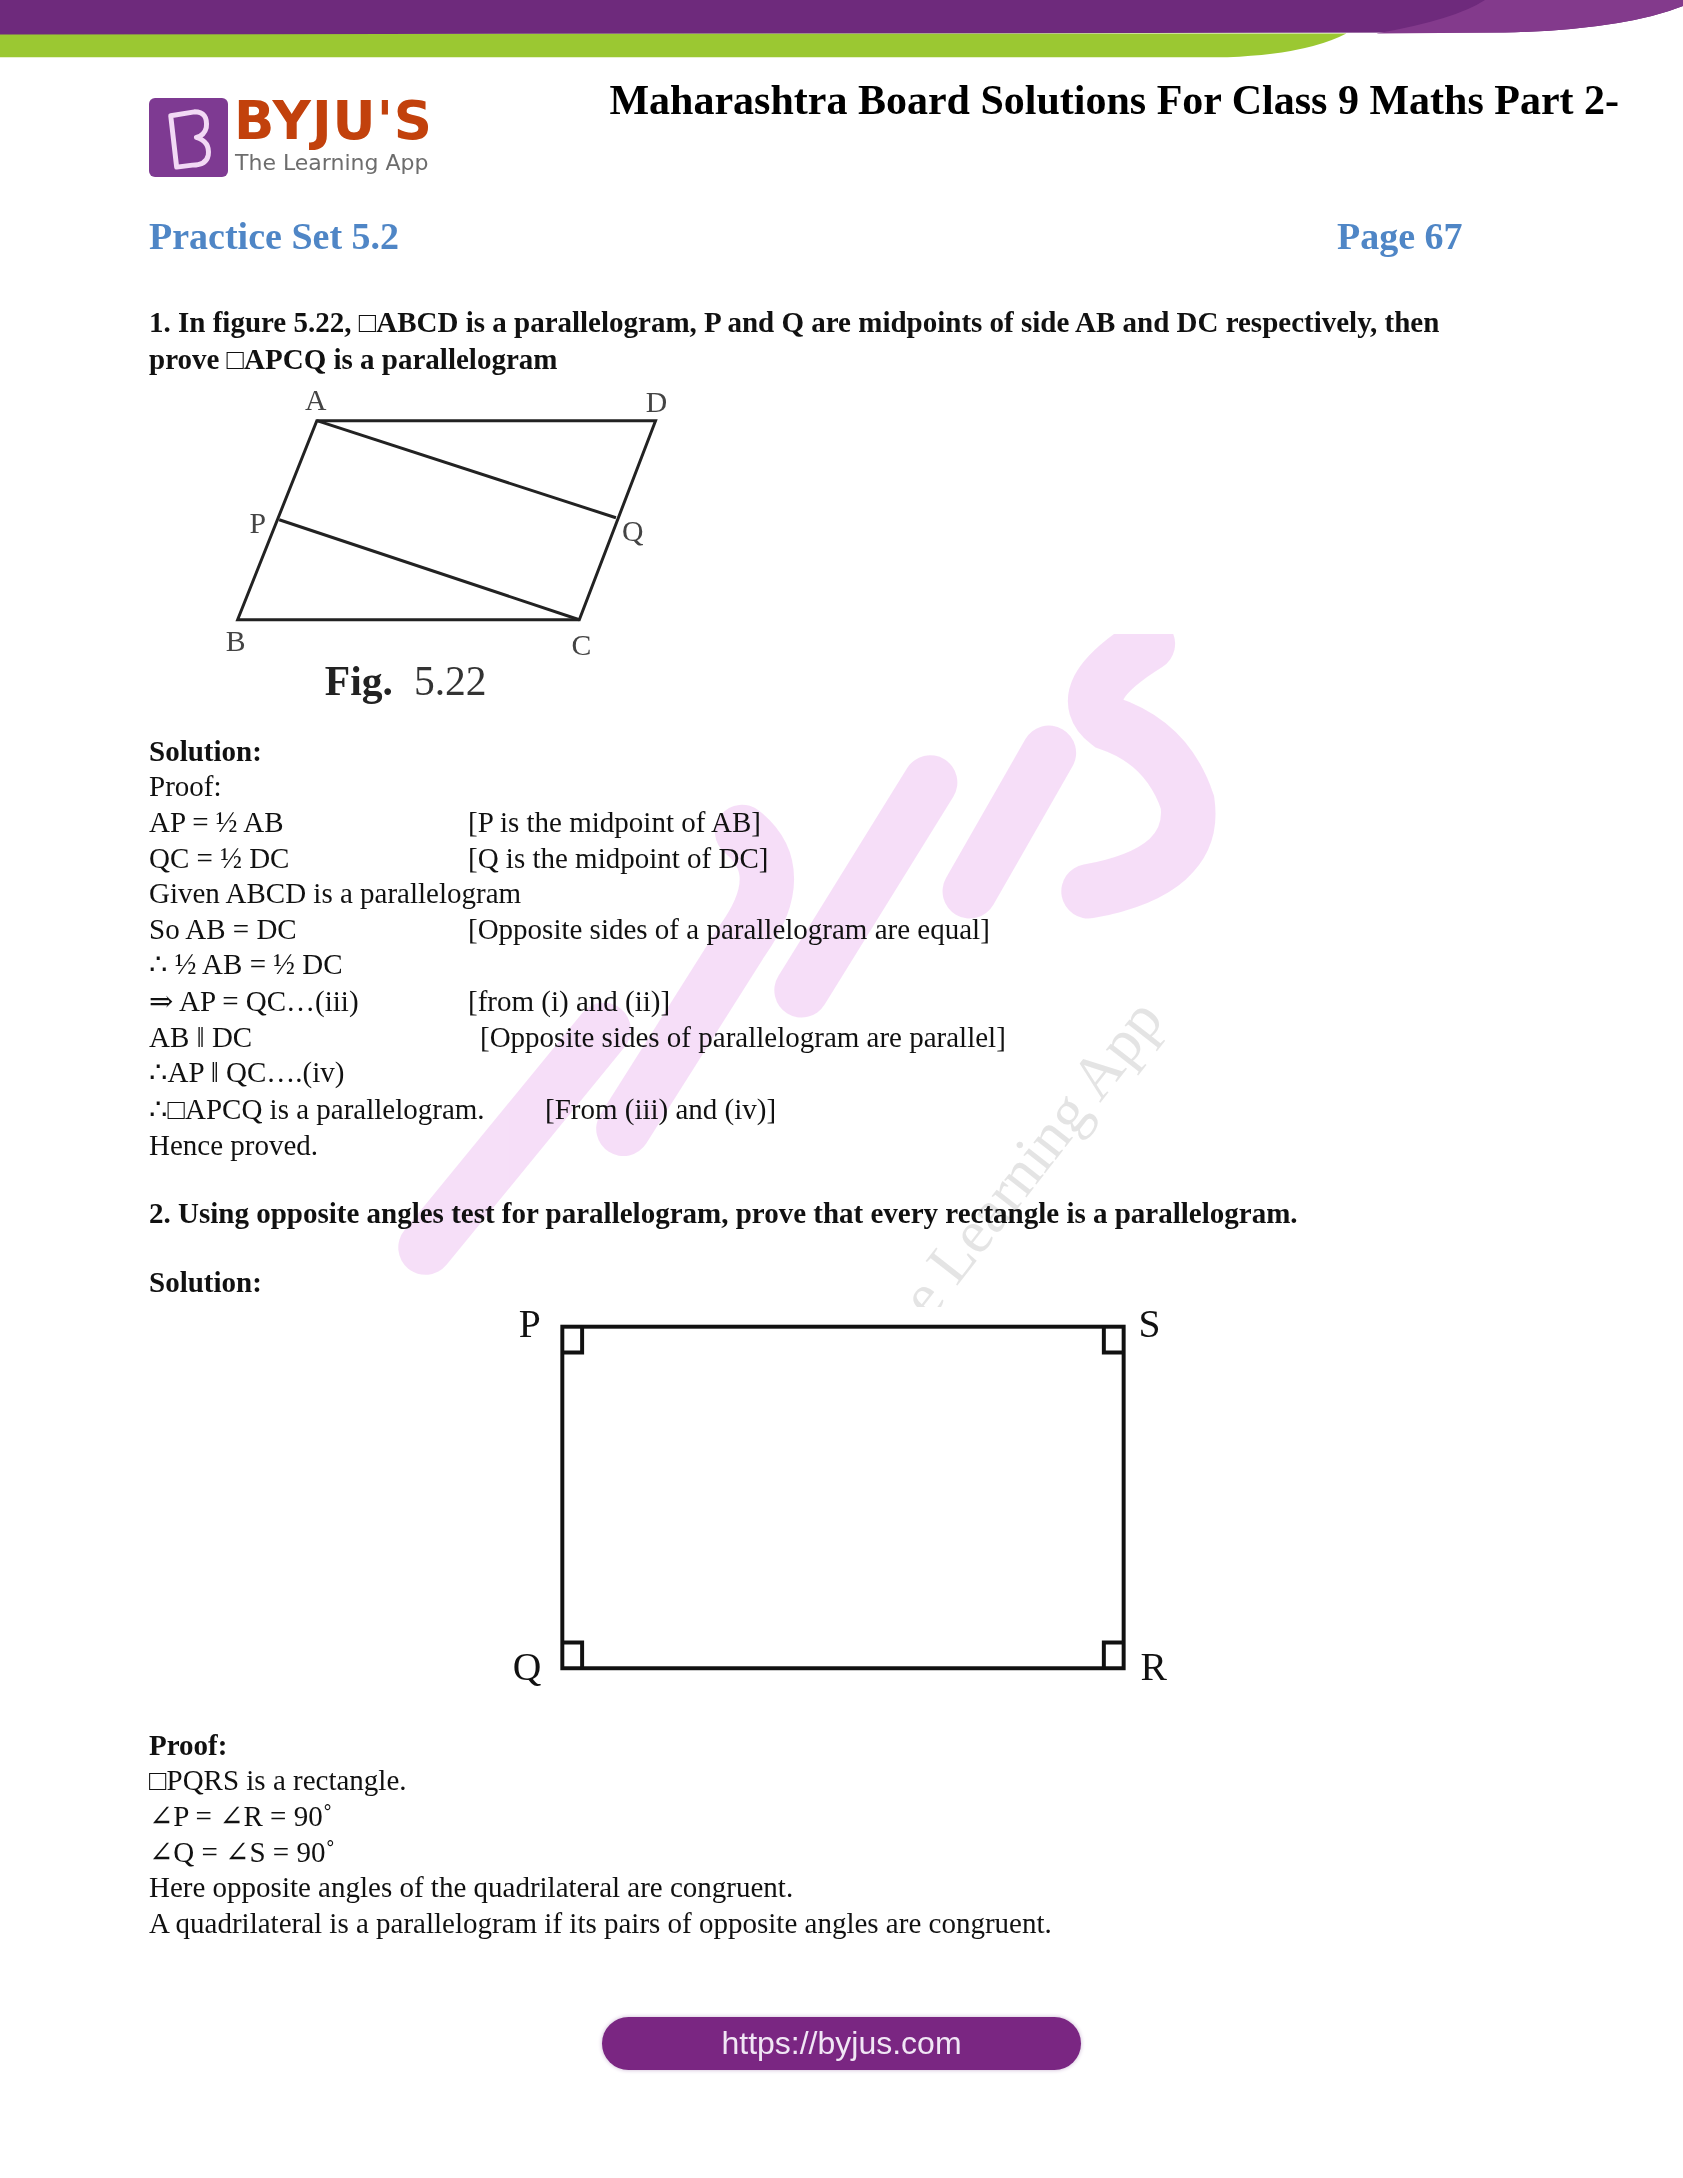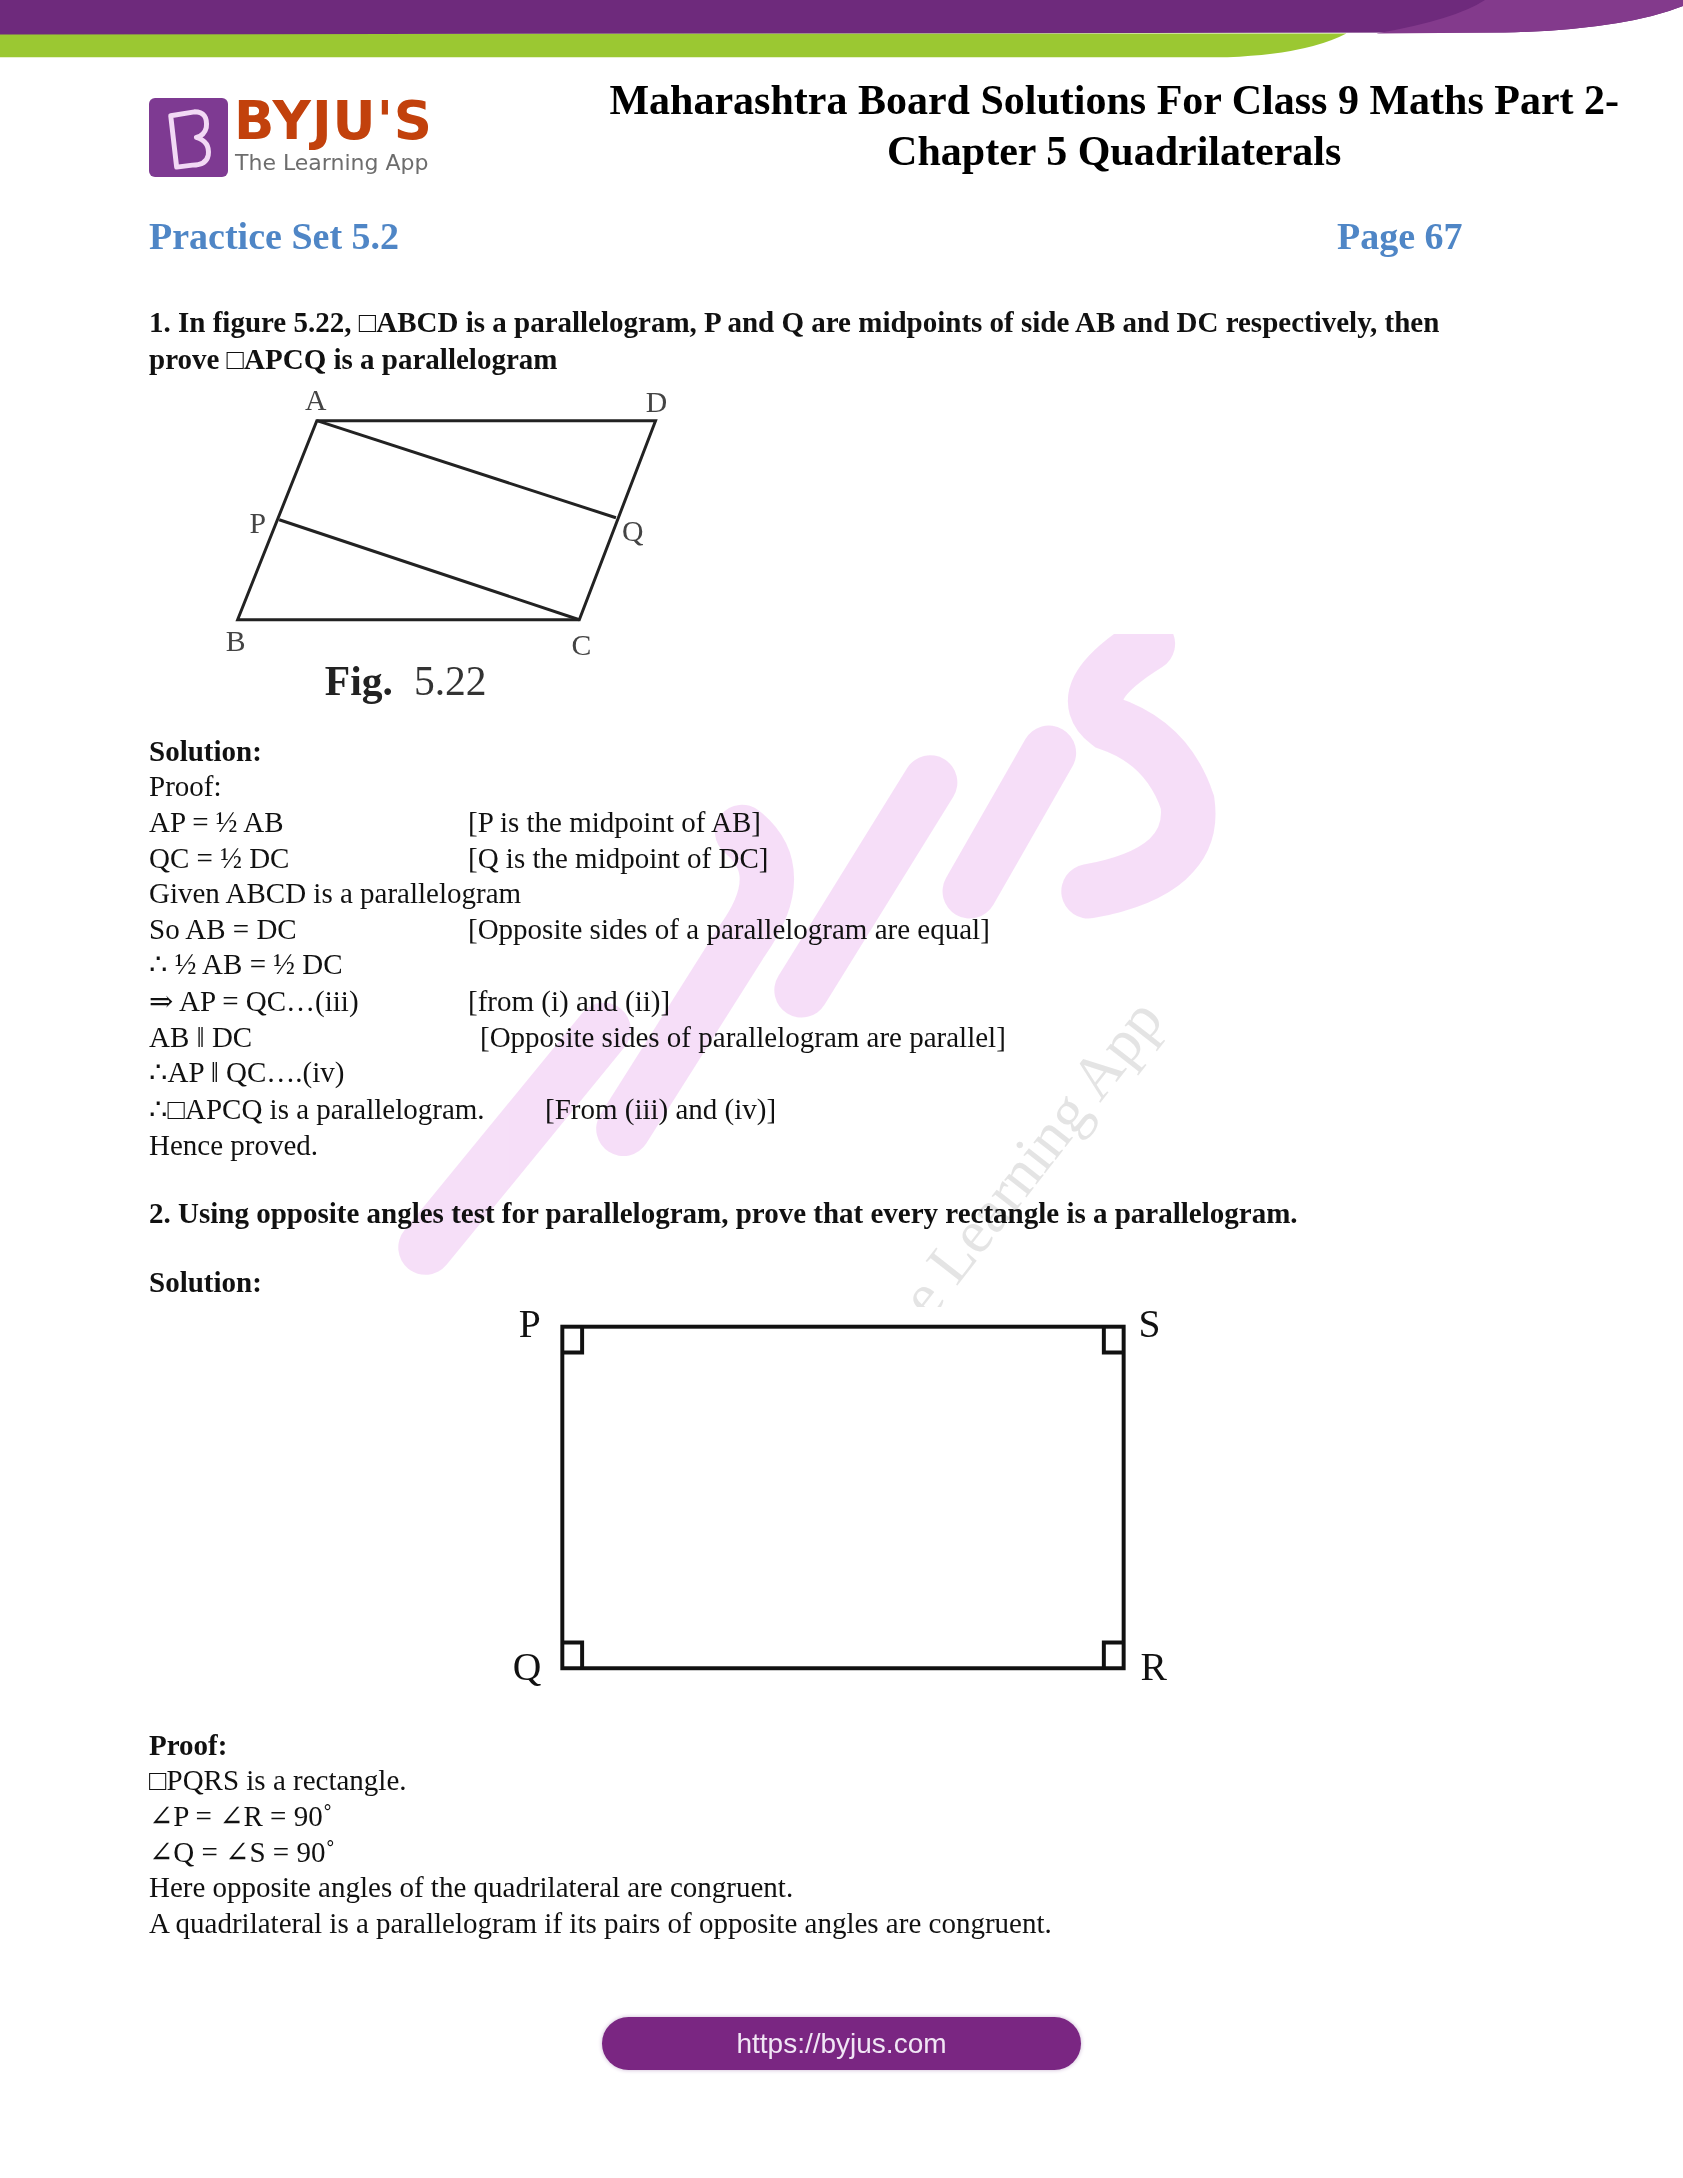--- a/index.html
+++ b/index.html
@@ -9,21 +9,21 @@
   .logo-box{position:absolute;left:149px;top:98px;width:79px;height:79px;background:#7e3a92;border-radius:6px;}
   .logo-word{position:absolute;left:234px;top:91px;font-family:"DejaVu Sans","Liberation Sans",sans-serif;font-weight:bold;font-size:53px;color:#c2410c;letter-spacing:1px;line-height:59px;}
   .logo-tag{position:absolute;left:235px;top:150px;font-family:"DejaVu Sans","Liberation Sans",sans-serif;font-size:22px;color:#6d6d6d;line-height:26px;}
   .doc-title{position:absolute;right:64px;top:75px;text-align:center;font-weight:bold;font-size:42px;line-height:51px;color:#000000;}
   .section{position:absolute;top:212px;font-weight:bold;font-size:38px;color:#4f86c6;line-height:48px;}
   .q{position:absolute;left:149px;font-weight:bold;font-size:29px;line-height:37px;}
   .line{position:absolute;left:149px;font-size:29px;line-height:36px;white-space:nowrap;}
   .reason{position:absolute;left:468px;font-size:29px;line-height:36px;white-space:nowrap;}
   .bold{font-weight:bold;}
   #watermark{position:absolute;left:376px;top:634px;width:950px;height:673px;pointer-events:none;}
-  .url-pill{position:absolute;left:602px;top:2017px;width:479px;height:53px;border-radius:27px;background:#7a2682;color:#f1e6f5;font-family:"Liberation Sans","DejaVu Sans",sans-serif;font-size:28px;line-height:53px;text-align:center;box-shadow:0 0 4px #c9b3d2;text-decoration:none;}
+  .url-pill{position:absolute;left:602px;top:2017px;width:479px;height:53px;border-radius:27px;background:#7a2682;color:#f1e6f5;font-family:"Liberation Sans","DejaVu Sans",sans-serif;font-size:32px;line-height:53px;text-align:center;box-shadow:0 0 4px #c9b3d2;text-decoration:none;}
   svg text{font-family:"Liberation Serif","DejaVu Serif",serif;}
 </style>
 </head>
 <body>
 
 <svg id="banner" viewBox="0 0 1700 70" preserveAspectRatio="none">
   <path d="M0 34 L0 58 L1240 58 Q1320 55 1360 34 Z" fill="#9bc832"></path>
   <path d="M0 0 L1700 0 L1700 6 Q1640 30 1520 33 L0 35 Z" fill="#6e2a7c"></path>
   <path d="M1500 0 L1700 0 L1700 6 Q1640 30 1520 33 L1390 34 Q1470 20 1500 0 Z" fill="#833a8c"></path>
 </svg>
@@ -42,21 +42,20 @@
 <div class="logo-box">
   <svg width="79" height="79" viewBox="0 0 80 80">
     <path d="M22 18 L46 14 Q60 14 58 30 Q56 38 48 40 Q62 44 60 58 Q58 68 44 68 L28 70 Z" fill="none" stroke="#f2d9f5" stroke-width="5" stroke-linejoin="round"></path>
   </svg>
 </div>
 <div class="logo-word">BYJU'S</div>
 <div class="logo-tag">The Learning App</div>
 
 <div class="doc-title">
   <div>Maharashtra Board Solutions For Class 9 Maths Part 2-</div>
-  <div>Chapter 5 Quadrilaterals</div>
 </div>
 
 <div class="section" style="left:149px;">Practice Set 5.2</div>
 <div class="section" style="left:1337px;">Page 67</div>
 
 <div class="q" style="top:304px;">1. In figure 5.22, □ABCD is a parallelogram, P and Q are midpoints of side AB and DC respectively, then</div>
 <div class="q" style="top:341px;">prove □APCQ is a parallelogram</div>
 
 <svg class="abs" style="left:198px;top:376px;" width="515" height="337" viewBox="0 0 520 340">
   <g stroke="#222" stroke-width="3" fill="none">

